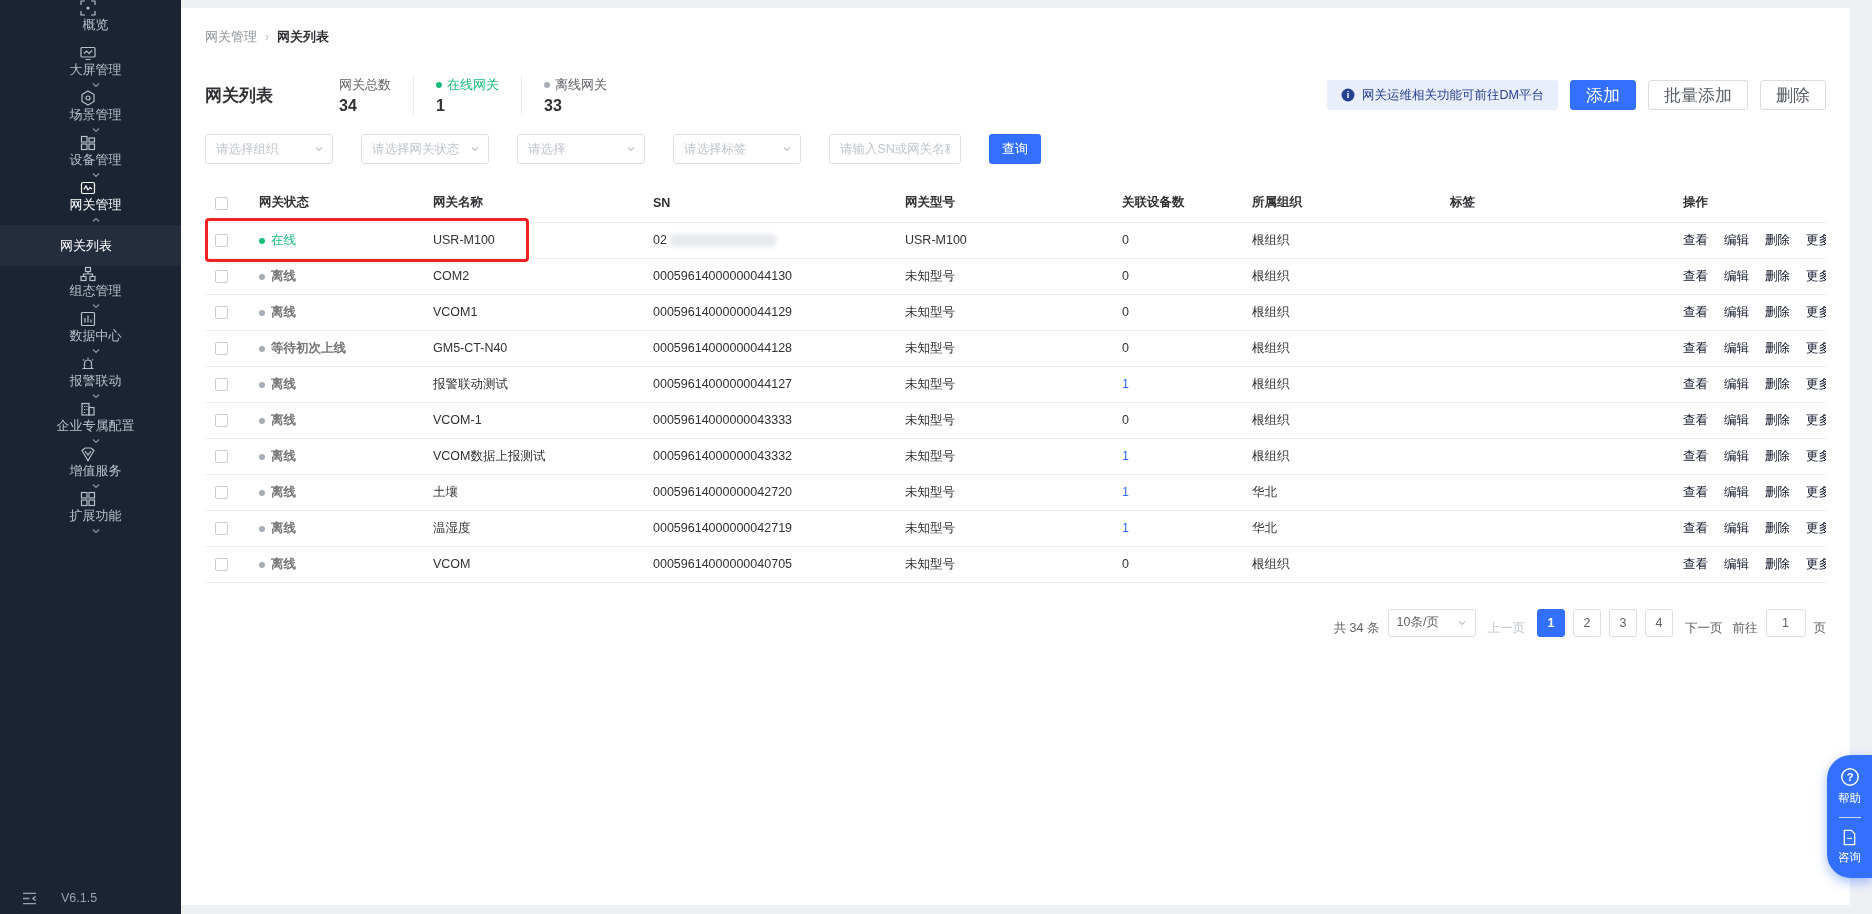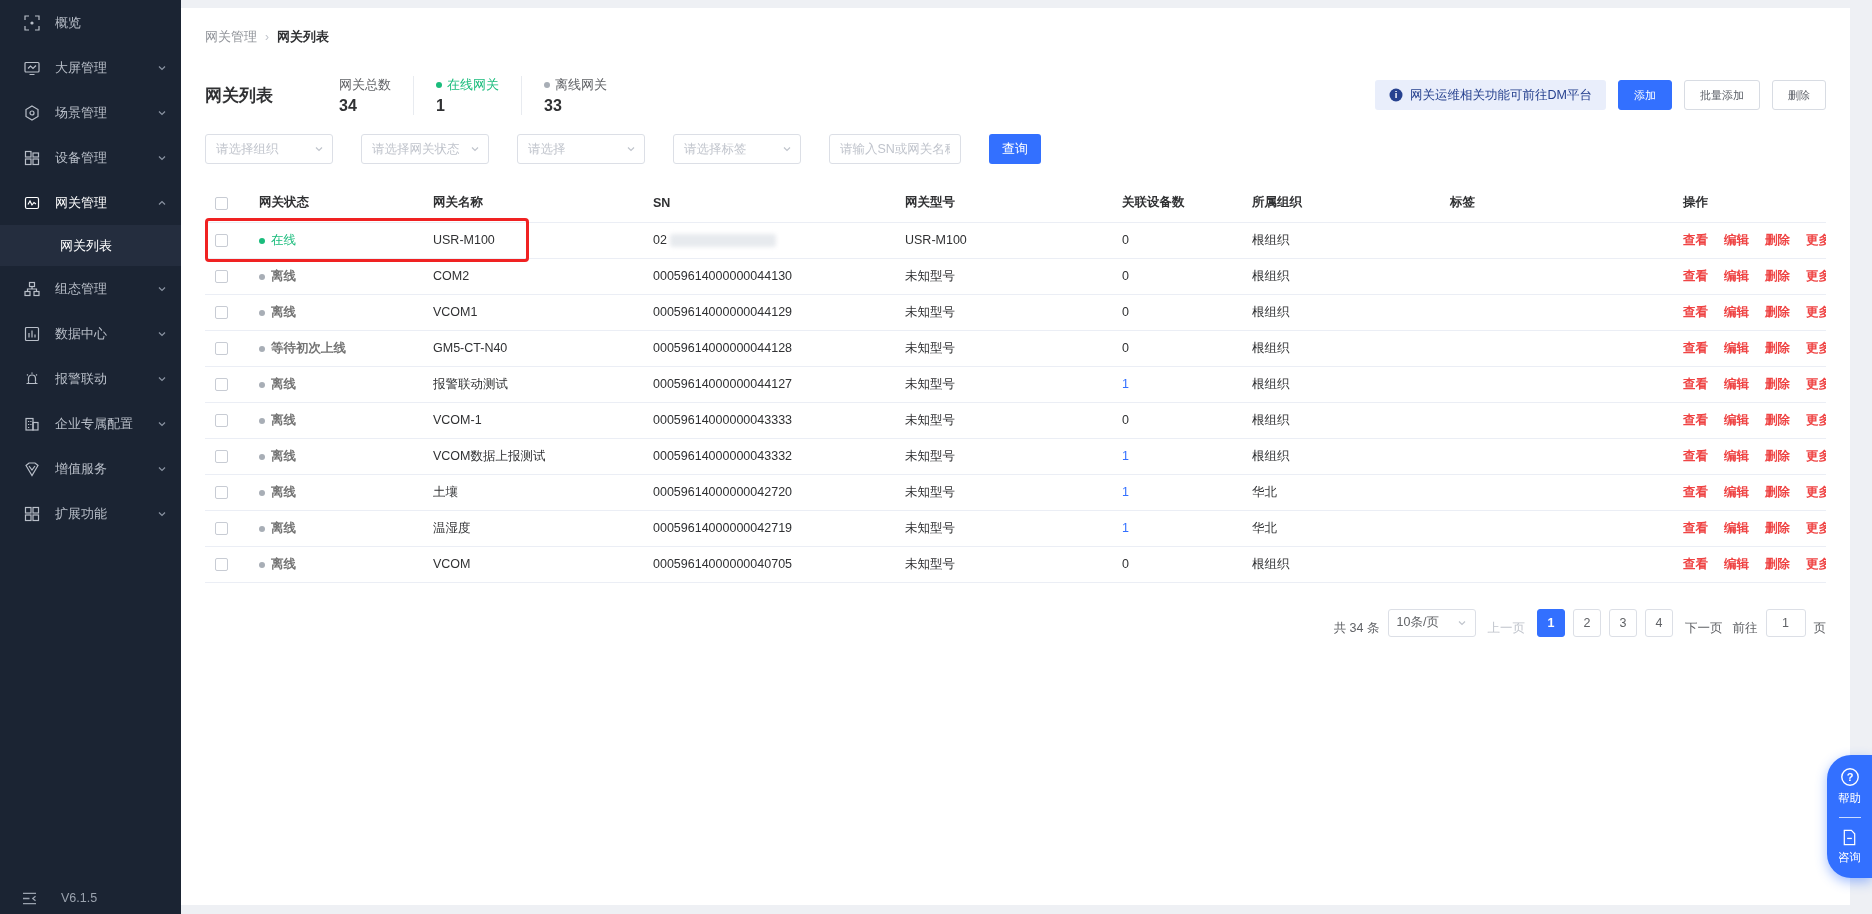--- a/index.html
+++ b/index.html
@@ -4,21 +4,21 @@
 <style>
   * { margin:0; padding:0; box-sizing:border-box; }
   html,body { width:1872px; height:914px; overflow:hidden;
     font-family:"Liberation Sans","DejaVu Sans",sans-serif; }
   .app { display:flex; width:1872px; height:914px; background:#eef0f4; }
 
   
   .sidebar { width:181px; background:#1b2433; color:#b9bfc9; position:relative; flex-shrink:0; }
   .side-menu { padding-top:0; }
   .side-item { height:45px; display:flex; align-items:center; padding:0 14px 0 24px;
-    font-size:13px; cursor:pointer; color:#b9bfc9; }
+    font-size:13px; cursor:pointer; color:#b9bfc9;flex-direction:column; }
   .side-item.active { color:#fff; }
   .side-item .icn { width:16px; height:16px; margin-right:15px; display:flex; align-items:center; }
   .side-item .lbl { flex:1; white-space:nowrap; }
   .side-item .chev { color:#8a93a2; display:flex; }
   .chev.up svg { transform:rotate(180deg); }
   .sub-item { height:41px; display:flex; align-items:center; padding-left:60px;
     background:#242d3e; color:#fff; font-size:13px; cursor:pointer; }
   .side-version { position:absolute; bottom:9px; left:0; width:100%;
     display:flex; align-items:center; padding-left:22px; gap:24px;
     color:#9aa2ae; font-size:12.5px; }
@@ -37,21 +37,21 @@
   .stats { display:flex; align-items:center; margin-left:66px; }
   .stat { padding-right:22px; margin-right:22px; border-right:1px solid #e8ebf0; min-width:74px; }
   .stat:last-child { border-right:none; }
   .stat .s-label { font-size:13px; color:#606266; display:flex; align-items:center; gap:5px; white-space:nowrap; }
   .stat .s-value { font-size:16px; font-weight:700; color:#303133; margin-top:3px; }
   .dot { width:6px; height:6px; border-radius:50%; display:inline-block; }
 
   .header-right { margin-left:auto; display:flex; align-items:center; gap:12px; }
   .notice { height:30px; display:flex; align-items:center; gap:7px; background:#e9eefb;
     color:#26418f; font-size:12.5px; padding:0 14px; border-radius:3px; }
-  .btn { height:30px; padding:0 15px; font-size:11px; border-radius:3px;
+  .btn { height:30px; padding:0 15px; font-size:17px; border-radius:3px;
     display:inline-flex; align-items:center; justify-content:center; cursor:pointer; white-space:nowrap; }
   .btn-primary { background:#3370ff; border:1px solid #3370ff; color:#fff; }
   .btn-plain { background:#fff; border:1px solid #d8dce3; color:#5a5e66; }
 
   .filters { display:flex; gap:28px; margin-top:18px; align-items:center; }
   .select { width:128px; height:30px; border:1px solid #dcdfe6; border-radius:3px; background:#fff;
     display:flex; align-items:center; padding:0 8px 0 10px; font-size:12.5px; color:#c0c4cc; cursor:pointer; }
   .select .ph { flex:1; white-space:nowrap; overflow:hidden; }
   .select .chev { color:#c0c4cc; display:flex; }
   .txt-input { width:132px; height:30px; border:1px solid #dcdfe6; border-radius:3px;
@@ -66,21 +66,21 @@
   table { width:100%; border-collapse:collapse; font-size:12.5px; color:#303133; table-layout:fixed; }
   th { height:38px; text-align:left; font-weight:700; color:#303133;
     border-bottom:1px solid #ebeef5; padding:0 10px; }
   td { height:36px; border-bottom:1px solid #ebeef5; padding:0 10px;
     white-space:nowrap; overflow:hidden; }
   .cbx { width:13px; height:13px; border:1px solid #c8ccd4; border-radius:2px;
     display:inline-block; background:#fff; vertical-align:middle; cursor:pointer; }
   .st-online { color:#1abc7c; }
   .st-offline { color:#737373;font-weight:bold; }
   .st-txt { margin-left:6px; }
-  .lnk { color:#ef4444; margin-right:16px; cursor:pointer;font-weight:bold; }
+  .lnk { color:#0f172a; margin-right:16px; cursor:pointer; }
   .lnk:last-child { margin-right:0; }
   .dev-link { color:#3370ff; cursor:pointer; }
   .sn-blur { display:inline-block; width:106px; height:13px; background:#e7eaee;
     border-radius:3px; filter:blur(2px); vertical-align:middle; margin-left:3px; }
   .red-rect { position:absolute; left:0px; top:34px; width:324px; height:44px;
     border:3px solid #f02222; border-radius:4px; pointer-events:none; z-index:5; }
 
   
   .pager { display:flex; align-items:flex-end; justify-content:flex-end;
     margin-top:26px; font-size:12.5px; color:#606266; gap:8px; }

